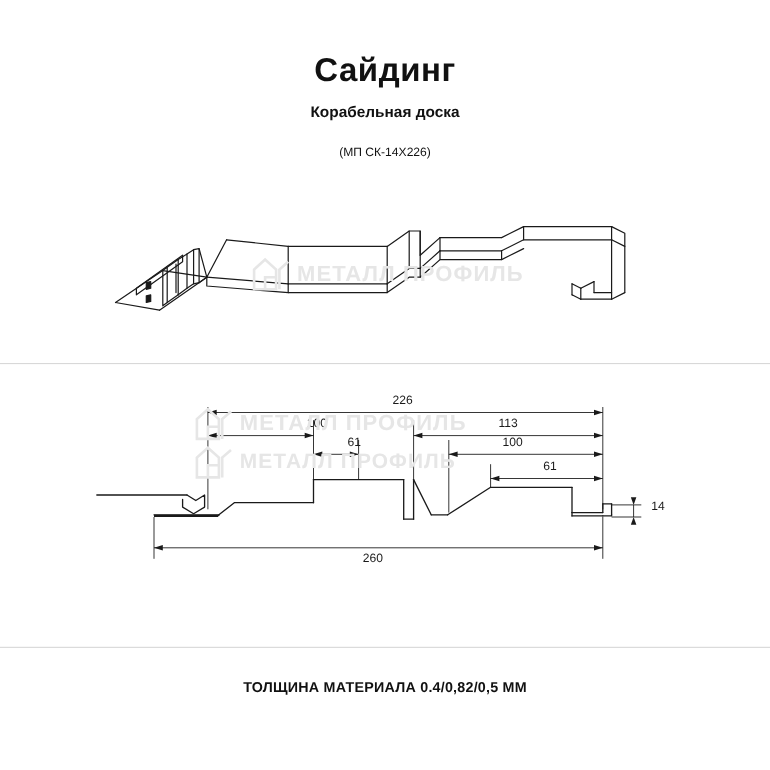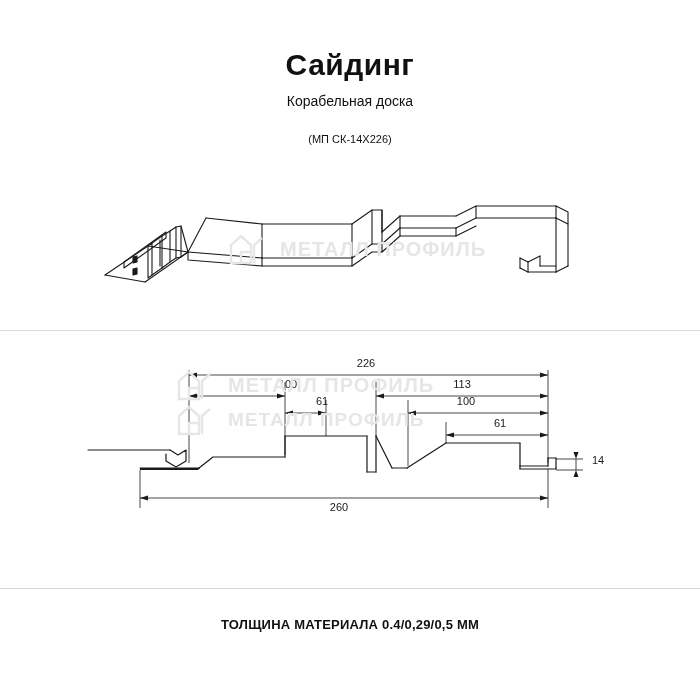--- a/index.html
+++ b/index.html
@@ -30,21 +30,21 @@
   .title {
     font-size: 30px;
     font-weight: bold;
     letter-spacing: 0.5px;
     color: #111111;
     margin: 0;
     line-height: 34px;
   }
   .subtitle {
     font-size: 14px;
-    font-weight: normal;
+    font-weight: bold;
     color: #111111;
     margin-top: 11px;
     line-height: 16px;
   }
   .code {
     font-size: 11px;
     color: #111111;
     margin-top: 24px;
     line-height: 13px;
   }
@@ -74,21 +74,20 @@
     position: absolute;
     top: 0;
     left: 0;
   }
 
   .wm {
     position: absolute;
     pointer-events: none;
     display: flex;
     align-items: center;
-    gap: 10px;
     opacity: 1;
   }
   .wm-text {
     font-size: 20px;
     font-weight: bold;
     color: #e6e6e6;
     letter-spacing: 1px;
     white-space: nowrap;
   }
   .wm-logo {
@@ -297,15 +296,15 @@
 
   <div class="wm" id="wm-low">
     <svg class="wm-logo" viewBox="0 0 42 34">
       <path d="M3 31 L3 13 L13 4 L23 13 L23 31 Z" fill="none" stroke="#e6e6e6" stroke-width="2.4"></path>
       <path d="M13 31 L13 20 L23 20" fill="none" stroke="#e6e6e6" stroke-width="2.4"></path>
       <path d="M26 31 L26 13 L34 6" fill="none" stroke="#e6e6e6" stroke-width="2.4"></path>
     </svg>
     <span class="wm-text">МЕТАЛЛ ПРОФИЛЬ</span>
   </div>
 
-  <div class="footer-note">ТОЛЩИНА МАТЕРИАЛА 0.4/0,29/0,5 ММ</div>
+  <div class="footer-note">ТОЛЩИНА МАТЕРИАЛА 0.4/0,82/0,5 ММ</div>
 
 </div>
 
 </body></html>

